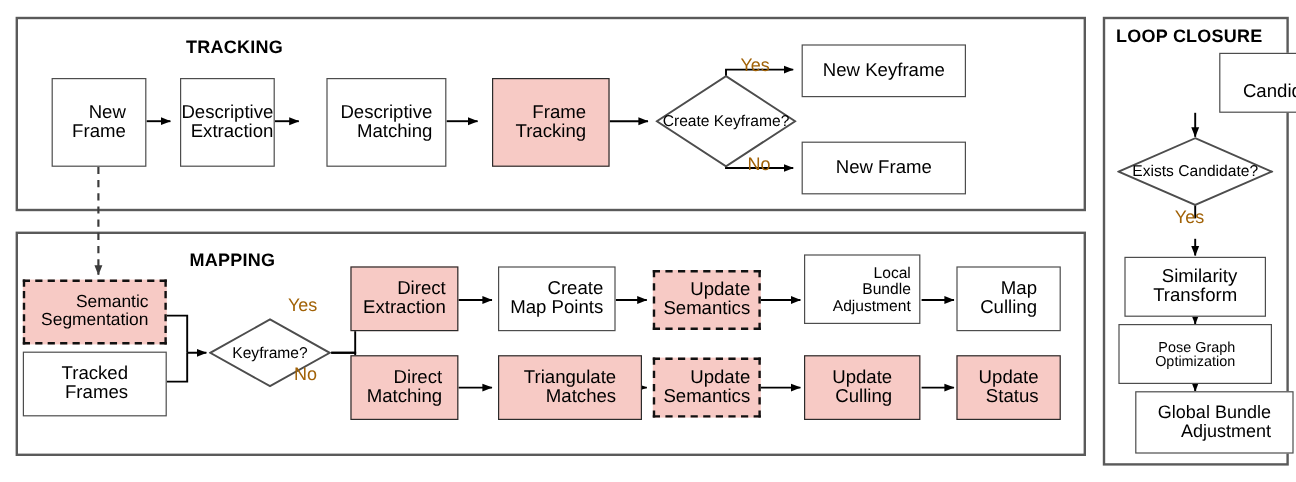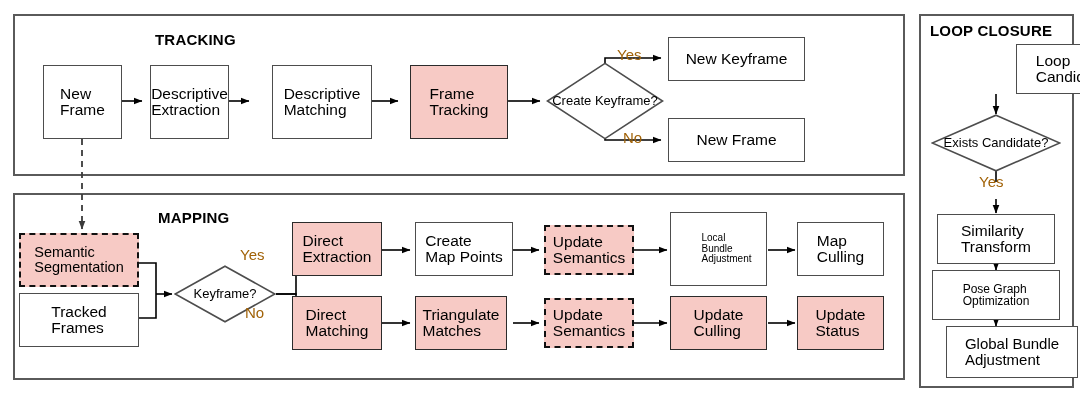--- a/index.html
+++ b/index.html
@@ -3,21 +3,21 @@
 <meta charset="utf-8">
 <style>
   html,body{margin:0;padding:0;background:#ffffff;}
   body{font-family:"Liberation Sans", sans-serif;}
   #stage{position:relative;width:1080px;height:402px;background:#ffffff;overflow:hidden;}
 
   .panel{position:absolute;border:2px solid #5a5a5a;background:#ffffff;box-sizing:border-box;}
   .panel-title{position:absolute;font-weight:bold;font-size:15px;color:#000;letter-spacing:.2px;white-space:nowrap;}
 
   .node{position:absolute;box-sizing:border-box;display:flex;align-items:center;justify-content:center;
-        text-align:left;line-height:1.04;color:#000;background:#ffffff;border:1.6px solid #4d4d4d;
+        text-align:right;line-height:1.04;color:#000;background:#ffffff;border:1.6px solid #4d4d4d;
         font-size:15.5px;}
   .node span{display:block;padding:0 2px;}
   .node.pink{background:#f7cac5;border-color:#2b2b2b;}
   .node.dashed{border-style:dashed;border-width:2px;border-color:#111;}
   .node.plainborder{border-color:#4d4d4d;}
 
   .diamond{position:absolute;display:flex;align-items:center;justify-content:center;text-align:center;
            font-size:13px;color:#000;}
   .diamond .dshape{position:absolute;left:0;top:0;width:100%;height:100%;}
   .diamond .dlabel{position:relative;z-index:2;line-height:1.02;}
@@ -180,42 +180,42 @@
     </div>
   </div>
 
   <div class="node plainborder" style="left:415px;top:222px;width:98px;height:54px;">
     <div>
       <span>Create</span>
       <span>Map Points</span>
     </div>
   </div>
 
-  <div class="node pink" style="left:415px;top:296px;width:92px;height:54px;">
+  <div class="node pink" style="left:415px;top:296px;width:120px;height:54px;">
     <div>
       <span>Triangulate</span>
       <span>Matches</span>
     </div>
   </div>
 
   <div class="node pink dashed" style="left:544px;top:225px;width:90px;height:50px;">
     <div>
       <span>Update</span>
       <span>Semantics</span>
     </div>
   </div>
 
   <div class="node pink dashed" style="left:544px;top:298px;width:90px;height:50px;">
     <div>
       <span>Update</span>
       <span>Semantics</span>
     </div>
   </div>
 
-  <div class="node plainborder" style="left:670px;top:212px;width:97px;height:74px;font-size:10px;padding-left:16px;">
+  <div class="node plainborder" style="left:670px;top:212px;width:97px;height:58px;font-size:13px;padding-left:16px;">
     <div>
       <span>Local</span>
       <span>Bundle</span>
       <span>Adjustment</span>
     </div>
   </div>
 
   <div class="node pink" style="left:670px;top:296px;width:97px;height:54px;">
     <div>
       <span>Update</span>

